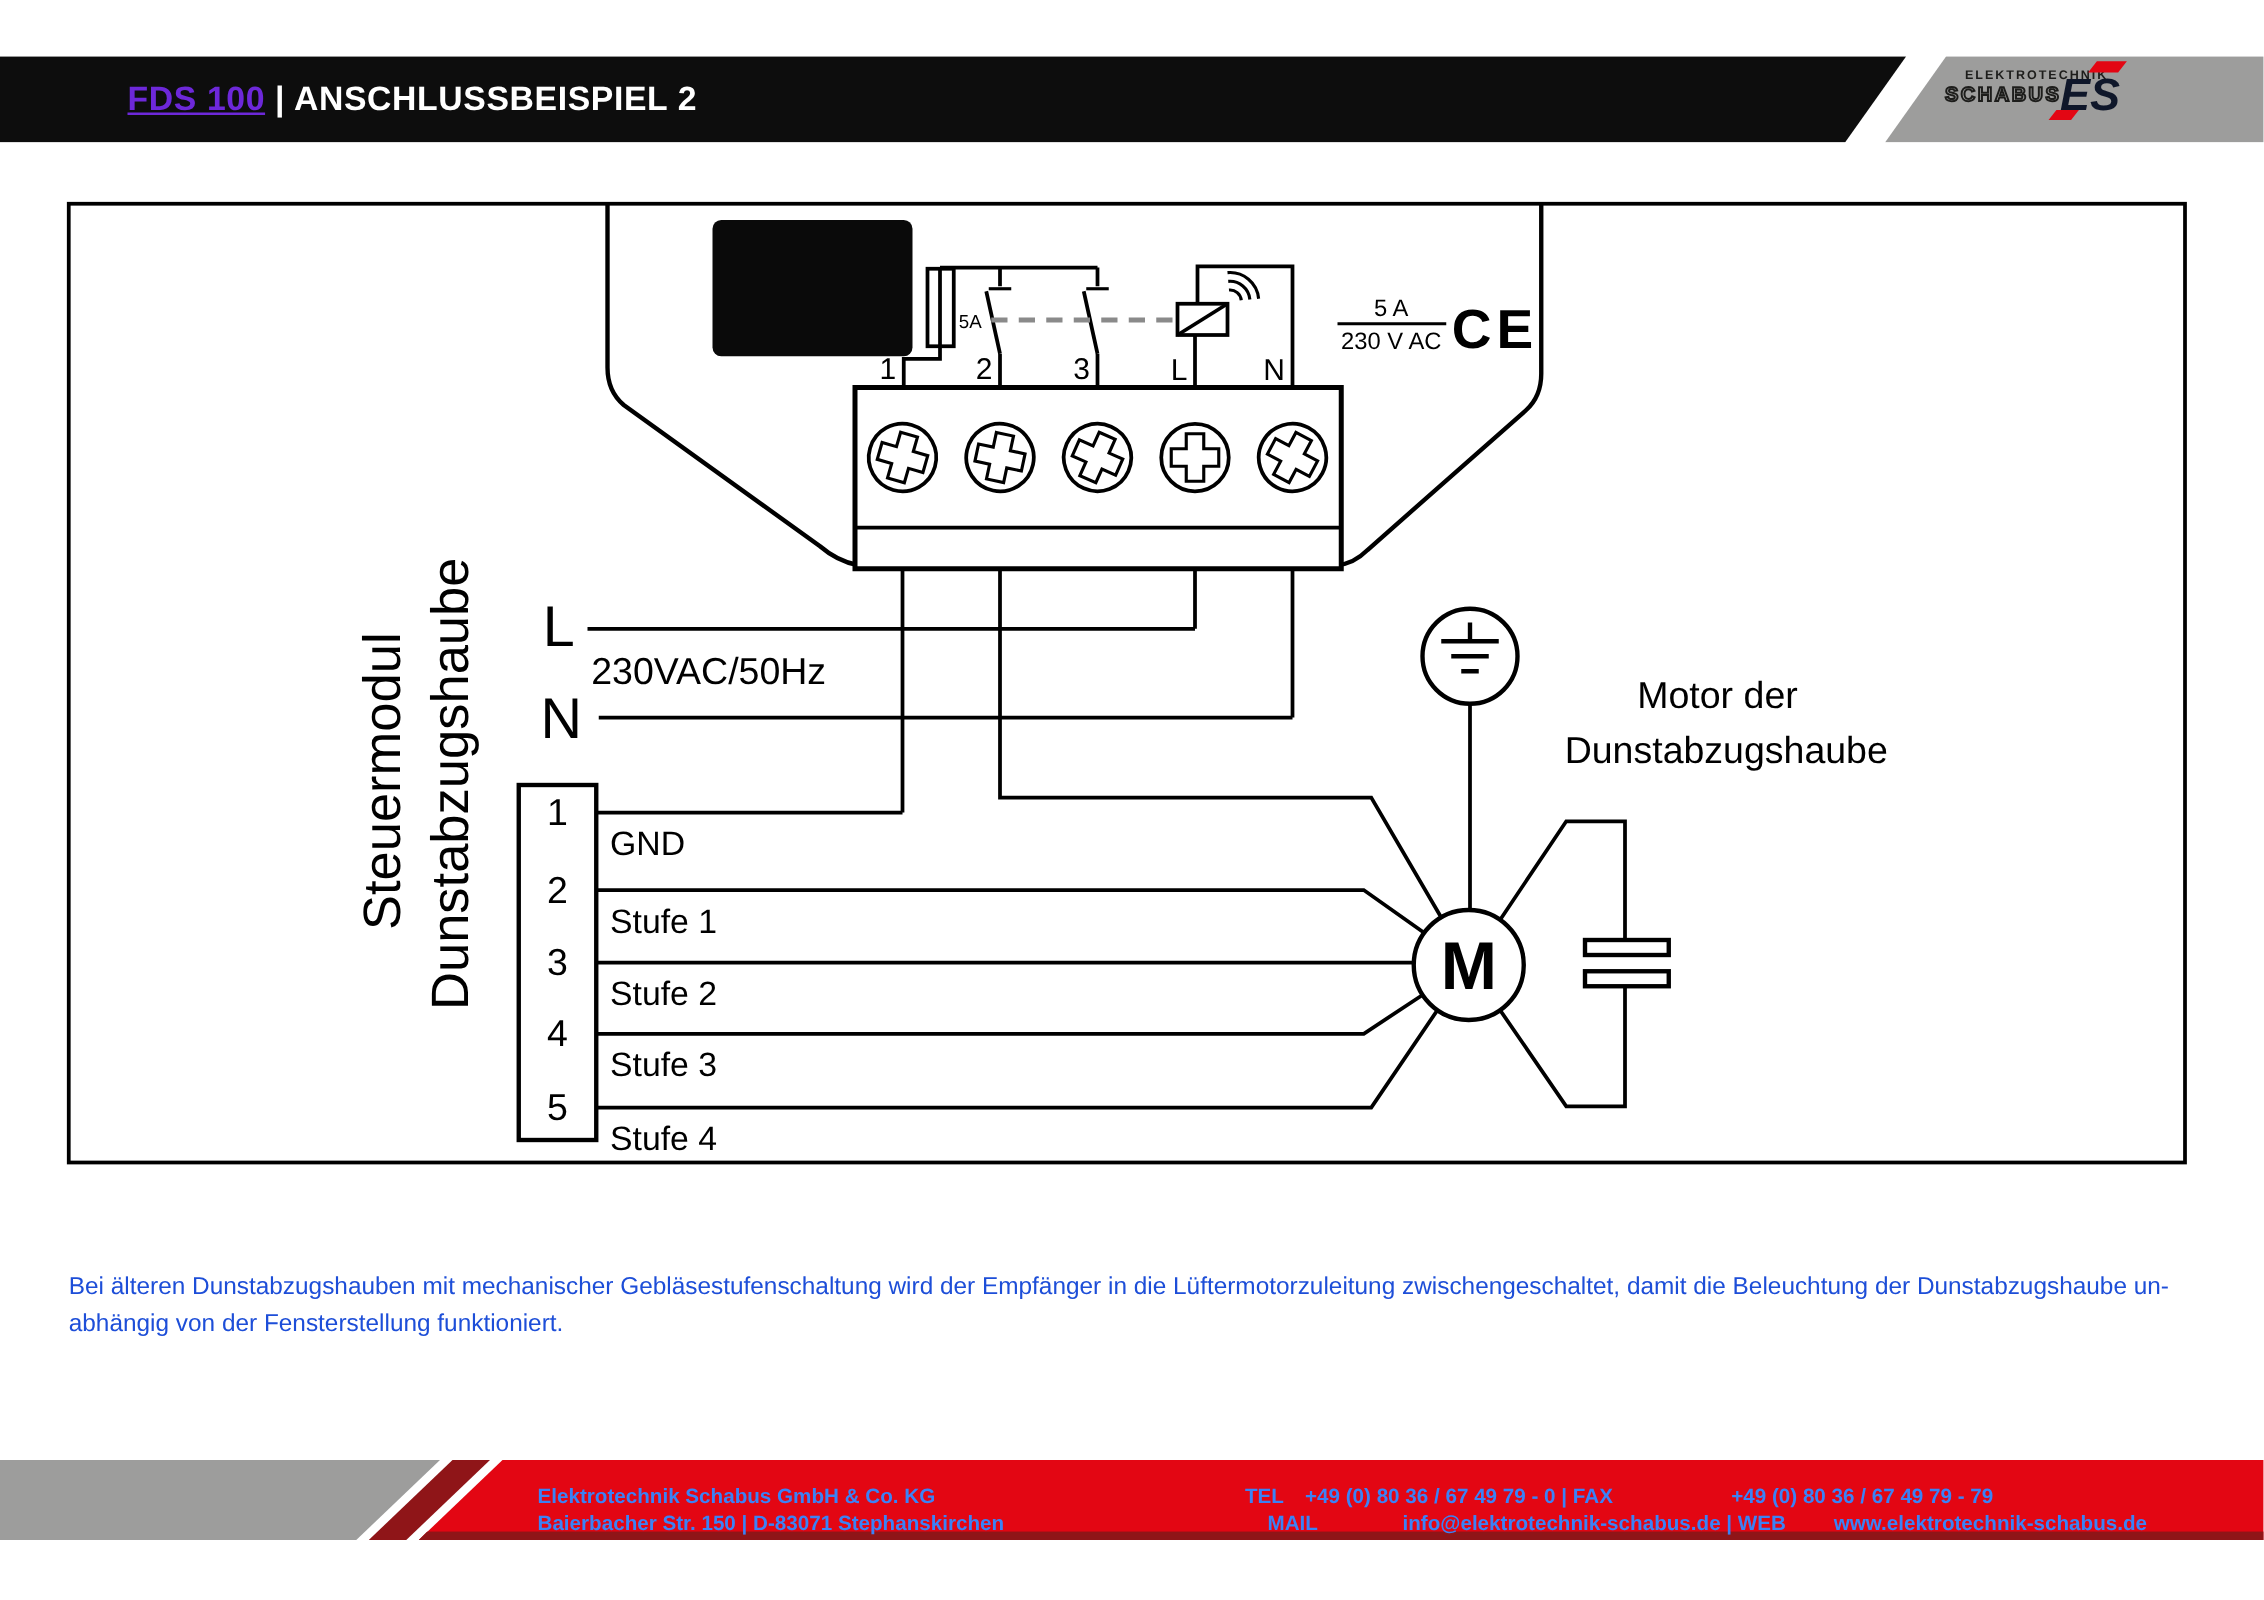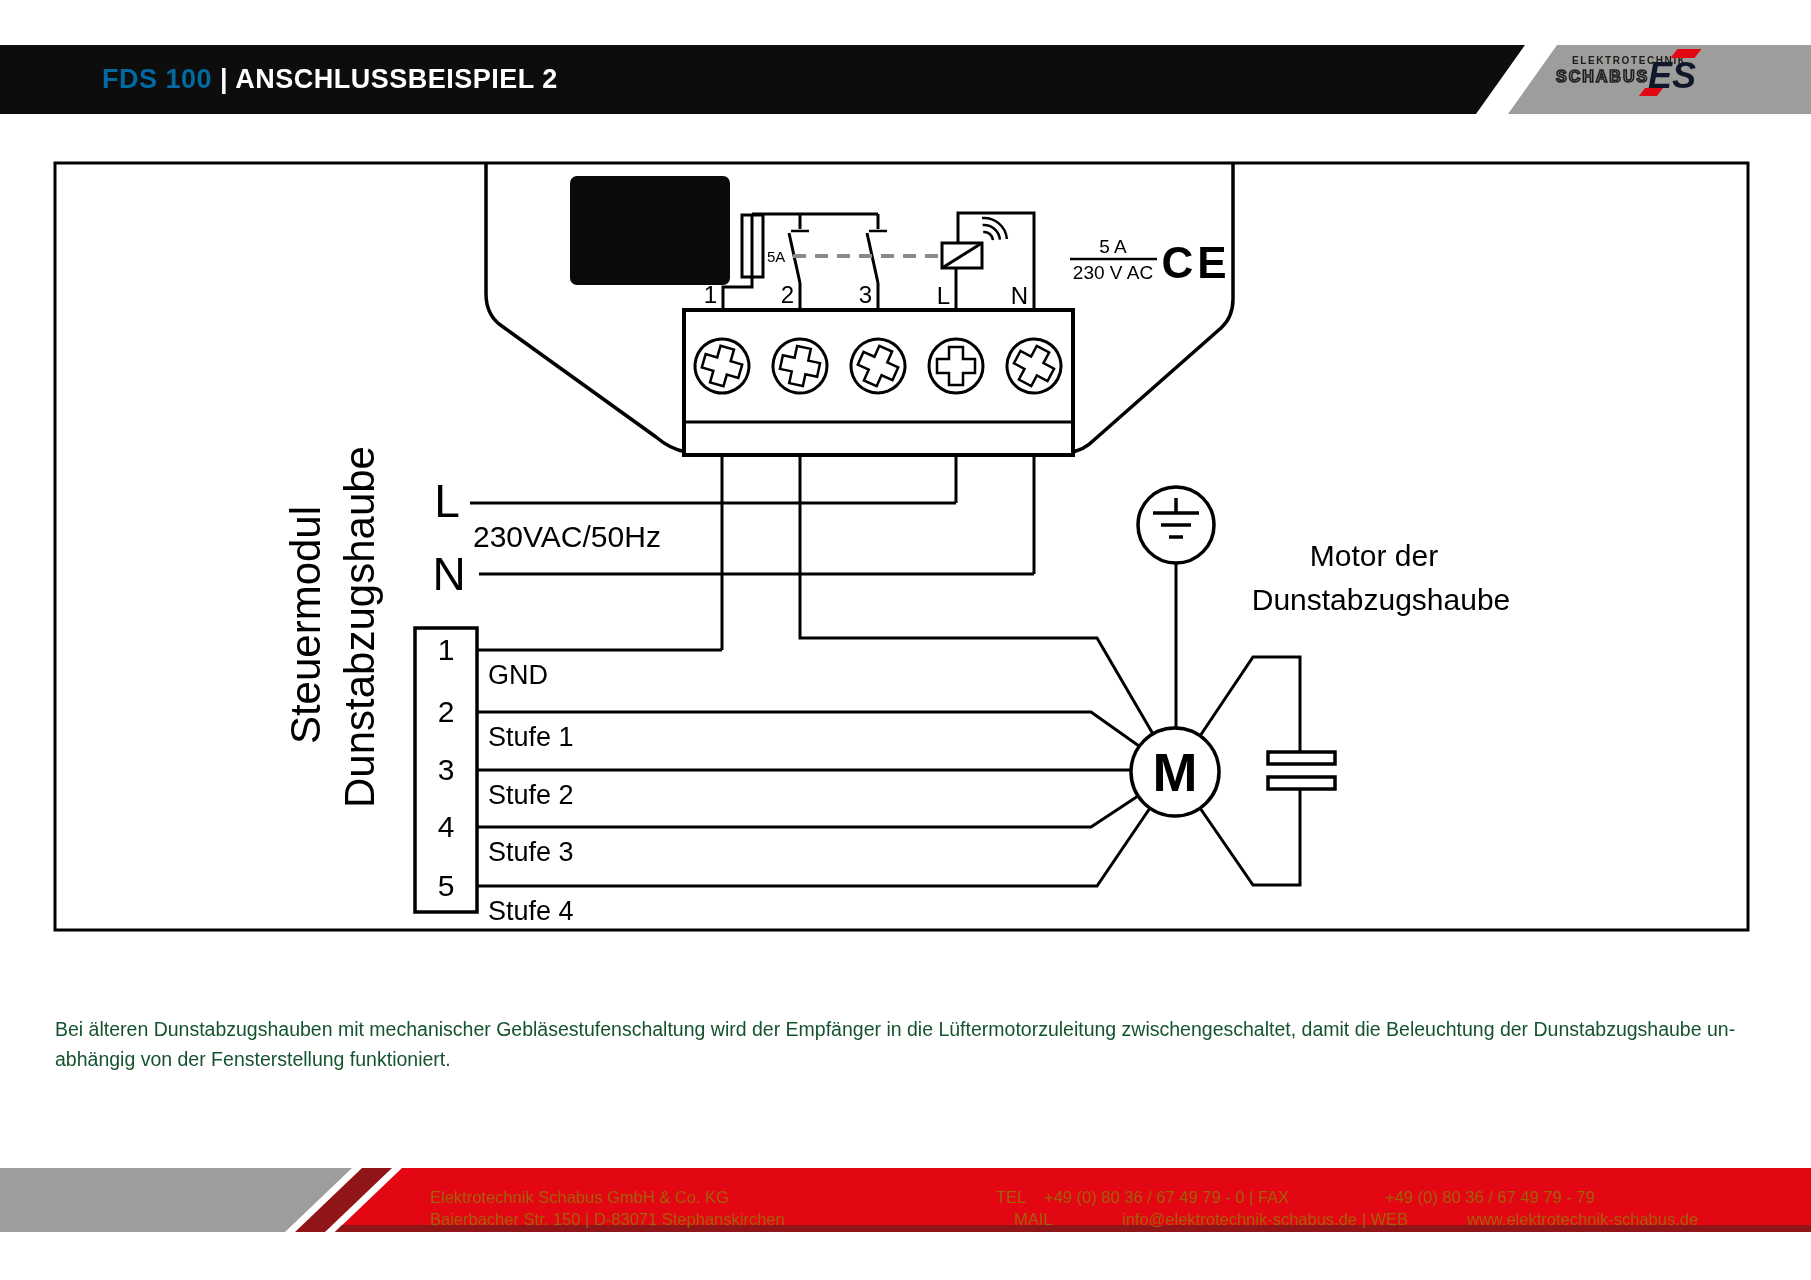--- a/index.html
+++ b/index.html
@@ -5,46 +5,46 @@
   html,body{margin:0;padding:0;background:#ffffff;width:1811px;height:1280px;overflow:hidden;
     font-family:"Liberation Sans", sans-serif;}
   
   #topband{position:absolute;left:0;top:45px;width:1811px;height:69px;}
   #topband .black{position:absolute;left:0;top:0;width:1811px;height:69px;background:#0d0d0d;
     clip-path:polygon(0 0,1525px 0,1476px 100%,0 100%);}
   #topband .gray{position:absolute;left:0;top:0;width:1811px;height:69px;background:#9d9d9c;
     clip-path:polygon(1557px 0,100% 0,100% 100%,1508px 100%);}
   #title-line{position:absolute;left:102px;top:0;height:69px;line-height:69px;
     font-size:27px;font-weight:bold;letter-spacing:.5px;white-space:nowrap;}
-  #title-line .red{color:#0369a1;}
+  #title-line .red{color:#6d28d9;text-decoration:underline;}
   #title-line .white{color:#ffffff;}
   #logo{position:absolute;left:1556px;top:11px;width:160px;height:50px;color:#1d1d1b;}
   #logo .l1{font-size:10px;letter-spacing:1.6px;font-weight:bold;line-height:10px;margin-left:16px;}
   #logo .l2{font-size:16px;font-weight:bold;letter-spacing:2px;line-height:22px;
     color:#9d9d9c;-webkit-text-stroke:1.6px #1d1d1b;}
   #logo .mark{position:absolute;left:92px;top:2px;font-size:36px;line-height:36px;
     font-weight:bold;font-style:italic;color:#0f172a;}
   #logo .slash1{position:absolute;left:118px;top:-7px;width:24px;height:9px;background:#e30613;
     transform:skewX(-38deg);}
   #logo .slash2{position:absolute;left:86px;top:32px;width:18px;height:8px;background:#e30613;
     transform:skewX(-38deg);}
   
-  #note{position:absolute;left:55px;top:1014px;width:1720px;color:#14532d;
+  #note{position:absolute;left:55px;top:1014px;width:1720px;color:#1d4ed8;
     font-size:19.5px;line-height:30px;white-space:nowrap;}
   
   .footband{position:absolute;left:0;top:1168px;width:1811px;height:64px;}
   .footband .gray{position:absolute;inset:0;background:#9d9d9c;
     clip-path:polygon(0 0,352px 0,285px 100%,0 100%);}
   .footband .maroon{position:absolute;inset:0;background:#8f1518;
     clip-path:polygon(362px 0,392px 0,325px 100%,295px 100%);}
   .footband .red{position:absolute;inset:0;background:#e30613;
     clip-path:polygon(402px 0,100% 0,100% 100%,335px 100%);}
   .footband .redbottom{position:absolute;left:0;top:57px;width:1811px;height:7px;background:#8f1518;
     clip-path:polygon(342px 0,100% 0,100% 100%,335px 100%);}
-  .ftxt{position:absolute;color:#a16207;font-size:16.5px;font-weight:normal;white-space:nowrap;line-height:20px;}
+  .ftxt{position:absolute;color:#3b82f6;font-size:16.5px;font-weight:bold;white-space:nowrap;line-height:20px;}
   
   #dwg{position:absolute;left:0;top:0;}
   .w{stroke:#000;stroke-width:3;fill:none;}
   .w2{stroke:#000;stroke-width:3.5;fill:none;}
   .thin{stroke:#000;stroke-width:2.5;fill:none;}
   .dash{stroke:#8a8a8a;stroke-width:4;fill:none;stroke-dasharray:13 9;}
   text{fill:#000;font-family:"Liberation Sans", sans-serif;}
   .t24{font-size:24px;}
   .t30{font-size:30px;}
   .t46{font-size:46px;}

